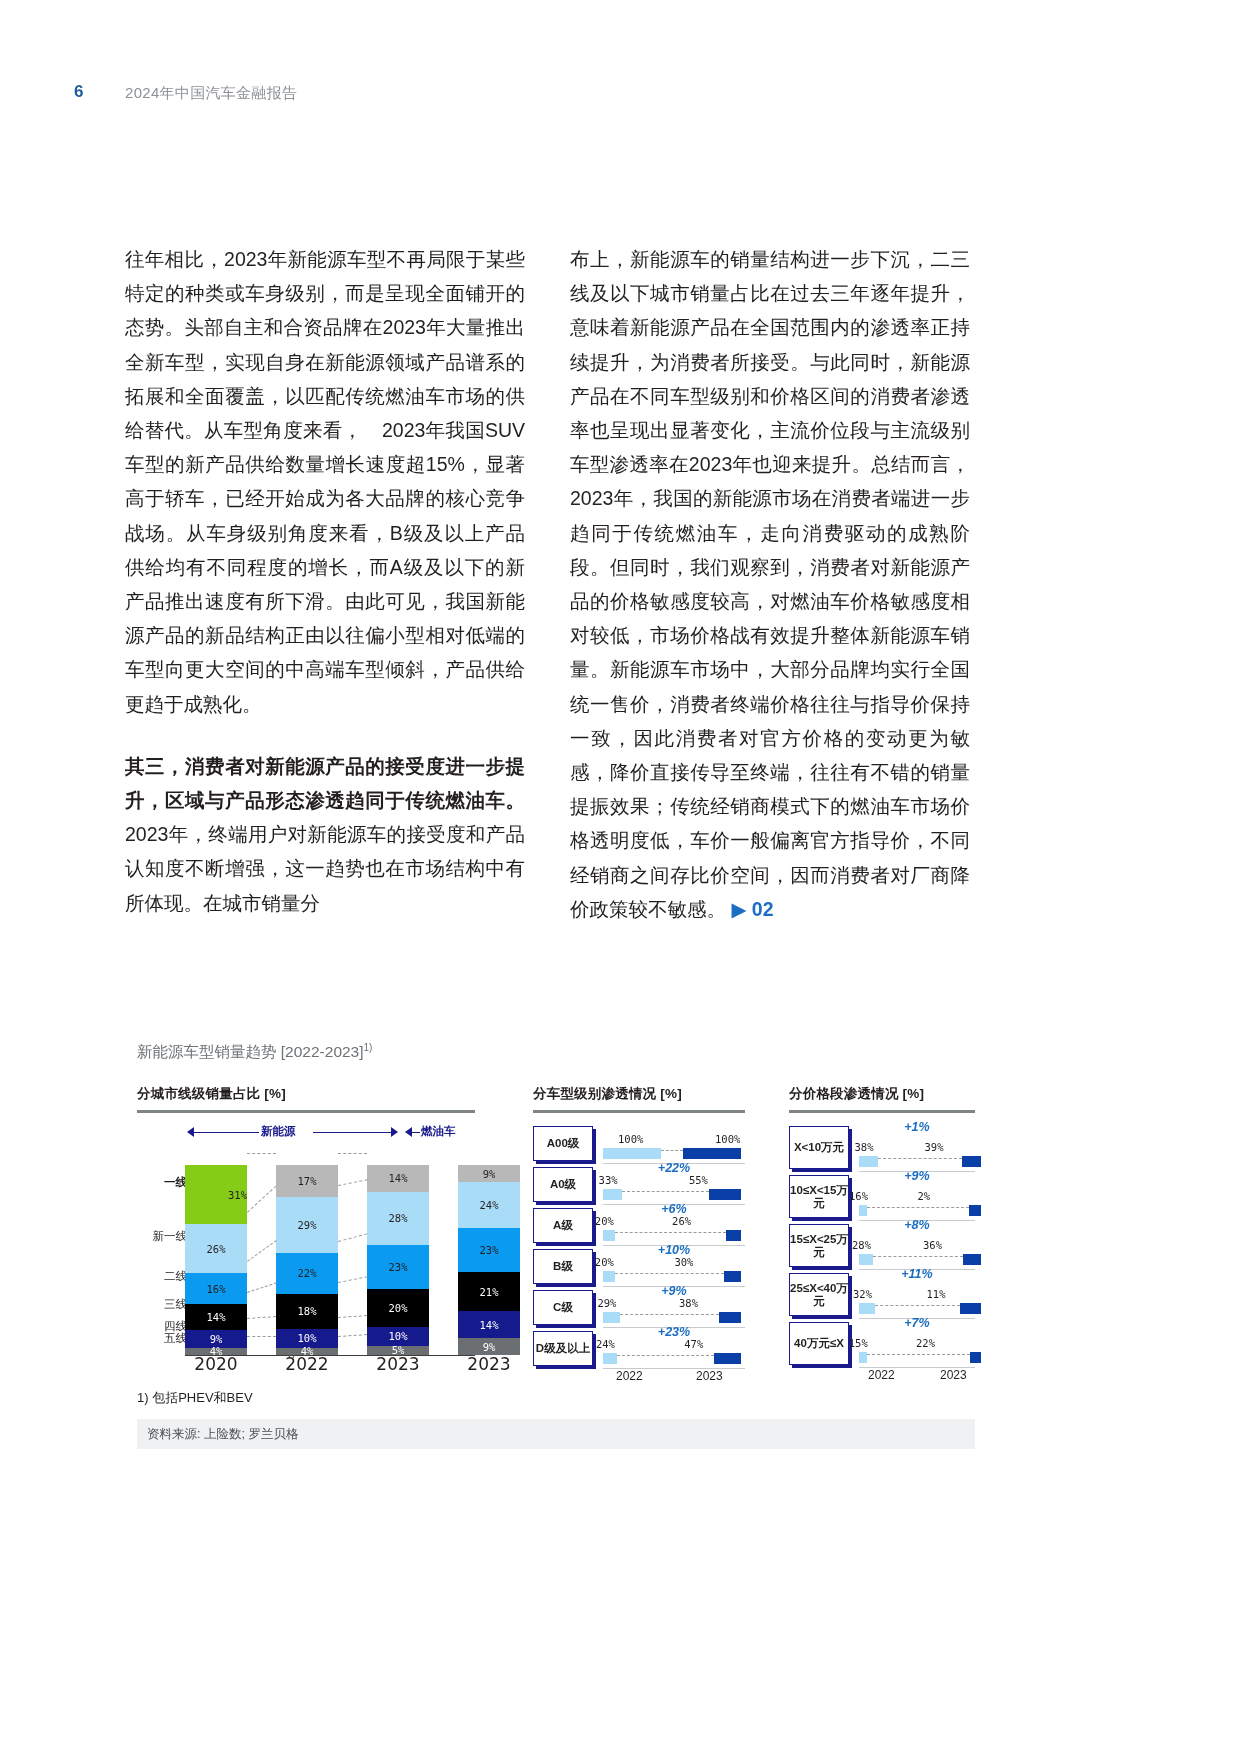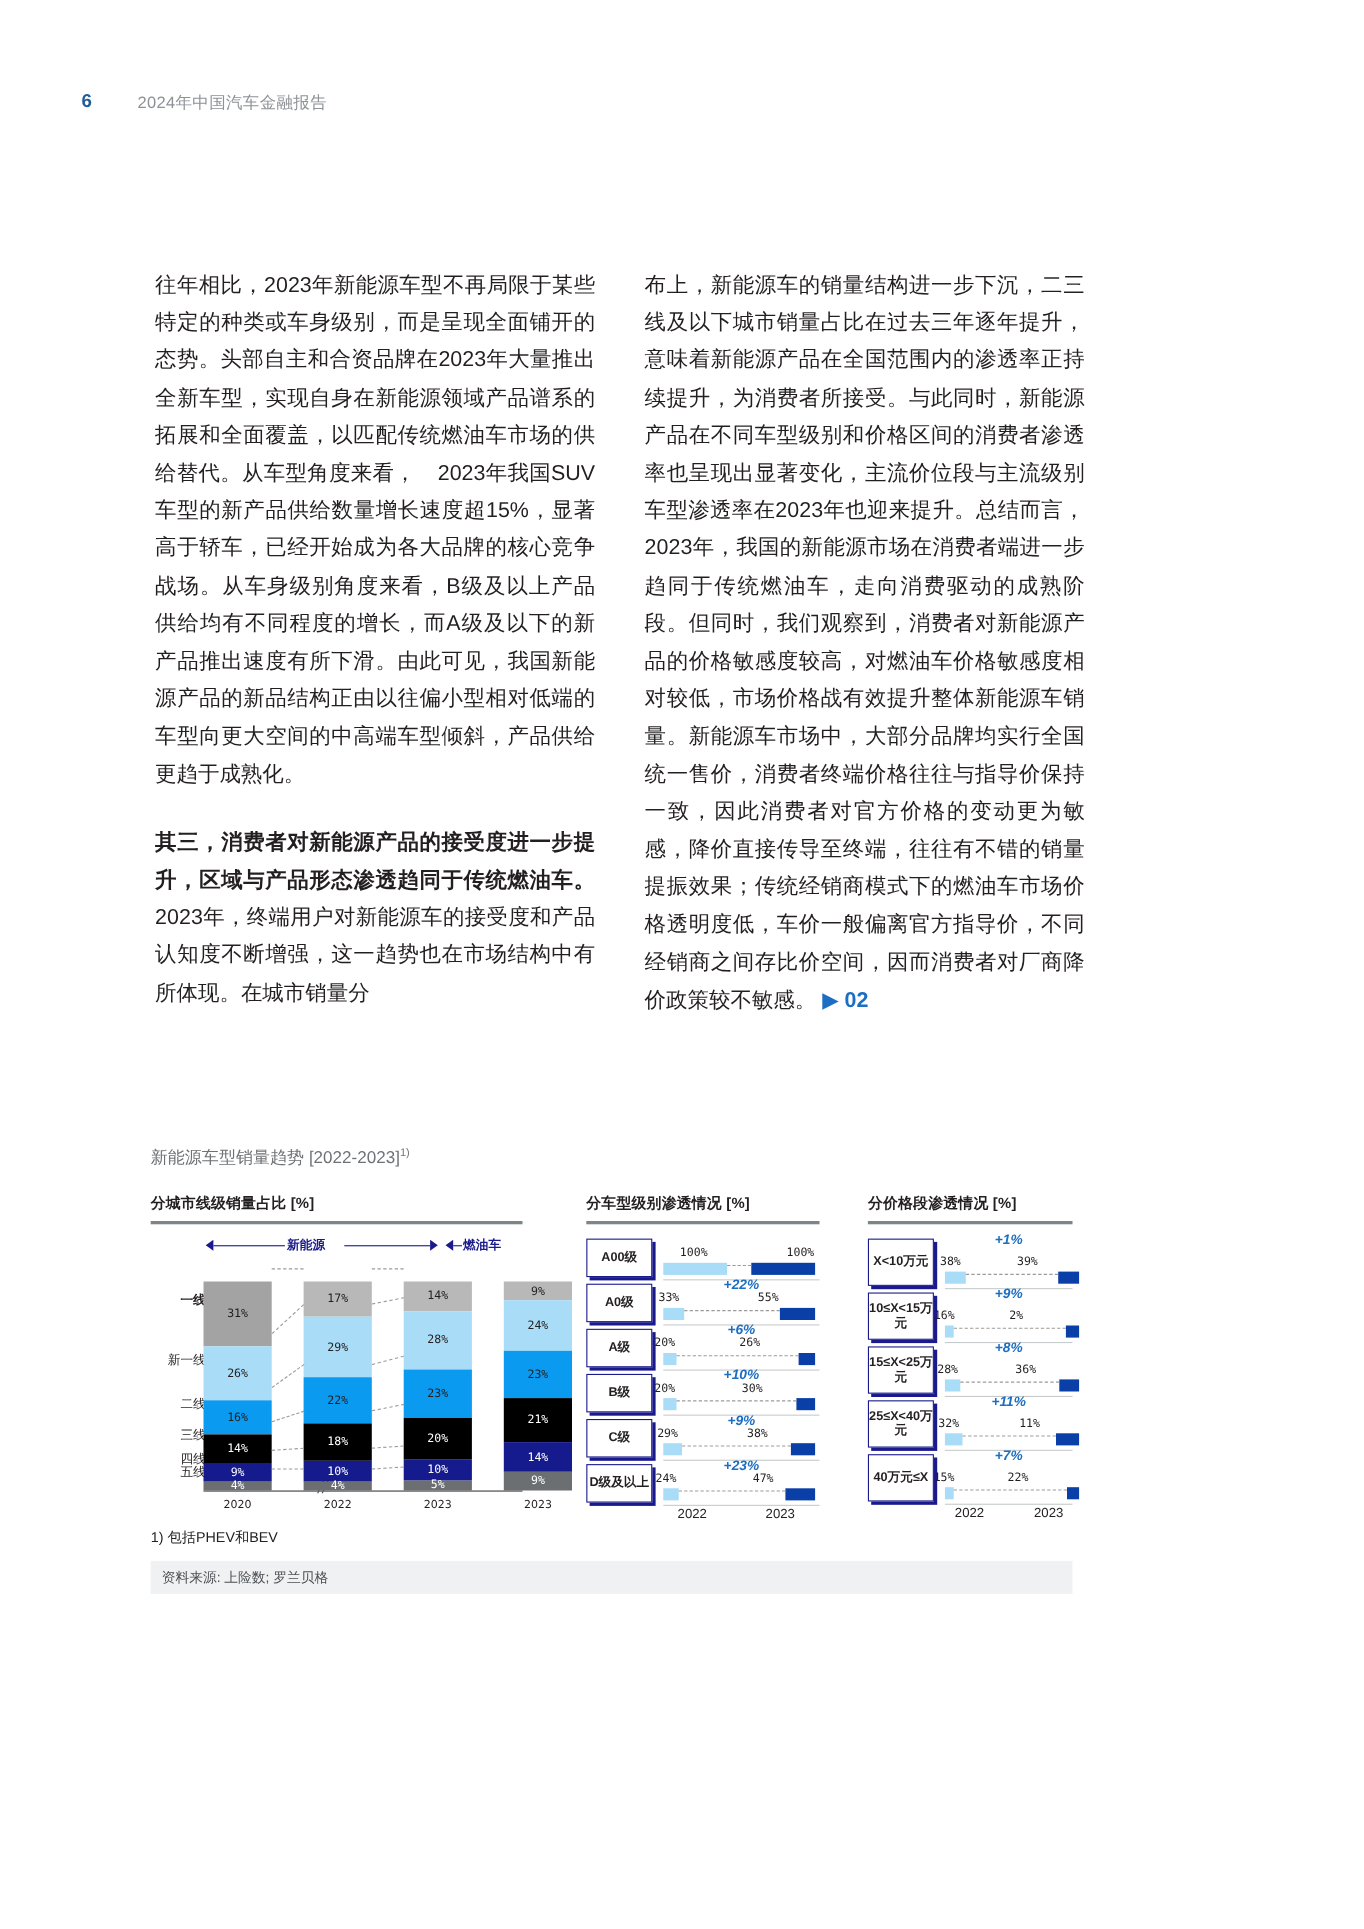--- a/index.html
+++ b/index.html
@@ -12,21 +12,21 @@
     overflow:hidden;
   }
   .page{position:relative;width:1240px;height:1754px;}
 
   
   .pg-header{position:absolute;left:0;top:82px;width:1240px;height:30px;}
   .pg-num{position:absolute;left:74px;top:0;font-size:17px;font-weight:bold;color:#1f5c99;letter-spacing:0;}
   .pg-title{position:absolute;left:125px;top:2px;font-size:15px;color:#8d9296;letter-spacing:.3px;}
 
   
-  .cols{position:absolute;left:125px;top:242px;width:845px;margin-left:16px;}
+  .cols{position:absolute;left:125px;top:242px;width:845px;}
   .col{width:400px;display:inline-block;vertical-align:top;}
   .col.left{margin-right:45px;}
   .col p{
     margin:0 0 0 0;
     font-size:19.5px;
     line-height:34.2px;
     text-align:justify;
     text-justify:inter-ideograph;
     color:#231f20;
     letter-spacing:0;
@@ -63,21 +63,21 @@
   .arrow-l{border-right:7px solid #1a1a8c;}
   .arrow-r{border-left:7px solid #1a1a8c;}
 
   .bars-area{position:relative;height:228px;}
   .rowlabels{position:absolute;left:0;top:0;width:52px;height:210px;}
   .rowlabels span{position:absolute;right:2px;font-size:11.5px;color:#231f20;white-space:nowrap;}
   .stack{position:absolute;width:62px;bottom:18px;}
   .seg{position:relative;width:100%;text-align:center;}
   .seg span{position:absolute;left:0;right:0;top:50%;transform:translateY(-50%);font-size:10.5px;font-family:"DejaVu Sans Mono","Liberation Mono",monospace;}
   .axis-line{position:absolute;left:48px;bottom:17px;width:290px;height:1.5px;background:#3c3c3c;}
-  .xtick{position:absolute;bottom:-1px;font-size:10px;color:#231f20;text-align:center;width:62px;font-family:"DejaVu Sans","Liberation Sans",sans-serif;}
+  .xtick{position:absolute;bottom:-1px;font-size:17px;color:#231f20;text-align:center;width:62px;font-family:"DejaVu Sans","Liberation Sans",sans-serif;}
   .brk{position:absolute;bottom:12px;font-size:15px;color:#555;font-style:italic;}
   .conn{position:absolute;height:0;border-top:1px dashed #9b9b9b;transform-origin:0 0;}
 
   
   #panel2{left:396px;width:212px;}
   #panel3{left:652px;width:186px;}
   .prow{position:relative;height:40px;}
   .pbox{position:absolute;left:0;top:3px;width:58px;height:36px;border:1.6px solid #1a1a8c;
         box-shadow:3px 3px 0 0 #1a1a8c;background:#fff;
         display:flex;align-items:center;justify-content:center;text-align:center;
@@ -142,21 +142,21 @@
               <span style="top: 29.45px; font-weight: bold;">一线</span>
               <span style="top: 83.6px;">新一线</span>
               <span style="top: 123.5px;">二线</span>
               <span style="top: 152px;">三线</span>
               <span style="top: 173.85px;">四线</span>
               <span style="top: 186.2px;">五线</span>
             </div>
           <div class="axis-line"></div>
           <div class="brk" style="left:152px;">//</div>
         <div class="stack" style="left: 48px;">
-              <div class="seg" style="height: 58.9px; background: #a3a3a3;">
+              <div class="seg" style="height: 58.9px; background: #84cc16; text-align: right;">
                 <span style="color: rgb(35, 31, 32);">31%</span>
               </div>
               <div class="seg" style="height: 49.4px; background: rgb(169, 220, 247);">
                 <span style="color: rgb(35, 31, 32);">26%</span>
               </div>
               <div class="seg" style="height: 30.4px; background: rgb(10, 154, 240);">
                 <span style="color: rgb(35, 31, 32);">16%</span>
               </div>
               <div class="seg" style="height: 26.6px; background: rgb(0, 0, 0);">
                 <span style="color: rgb(255, 255, 255);">14%</span>

